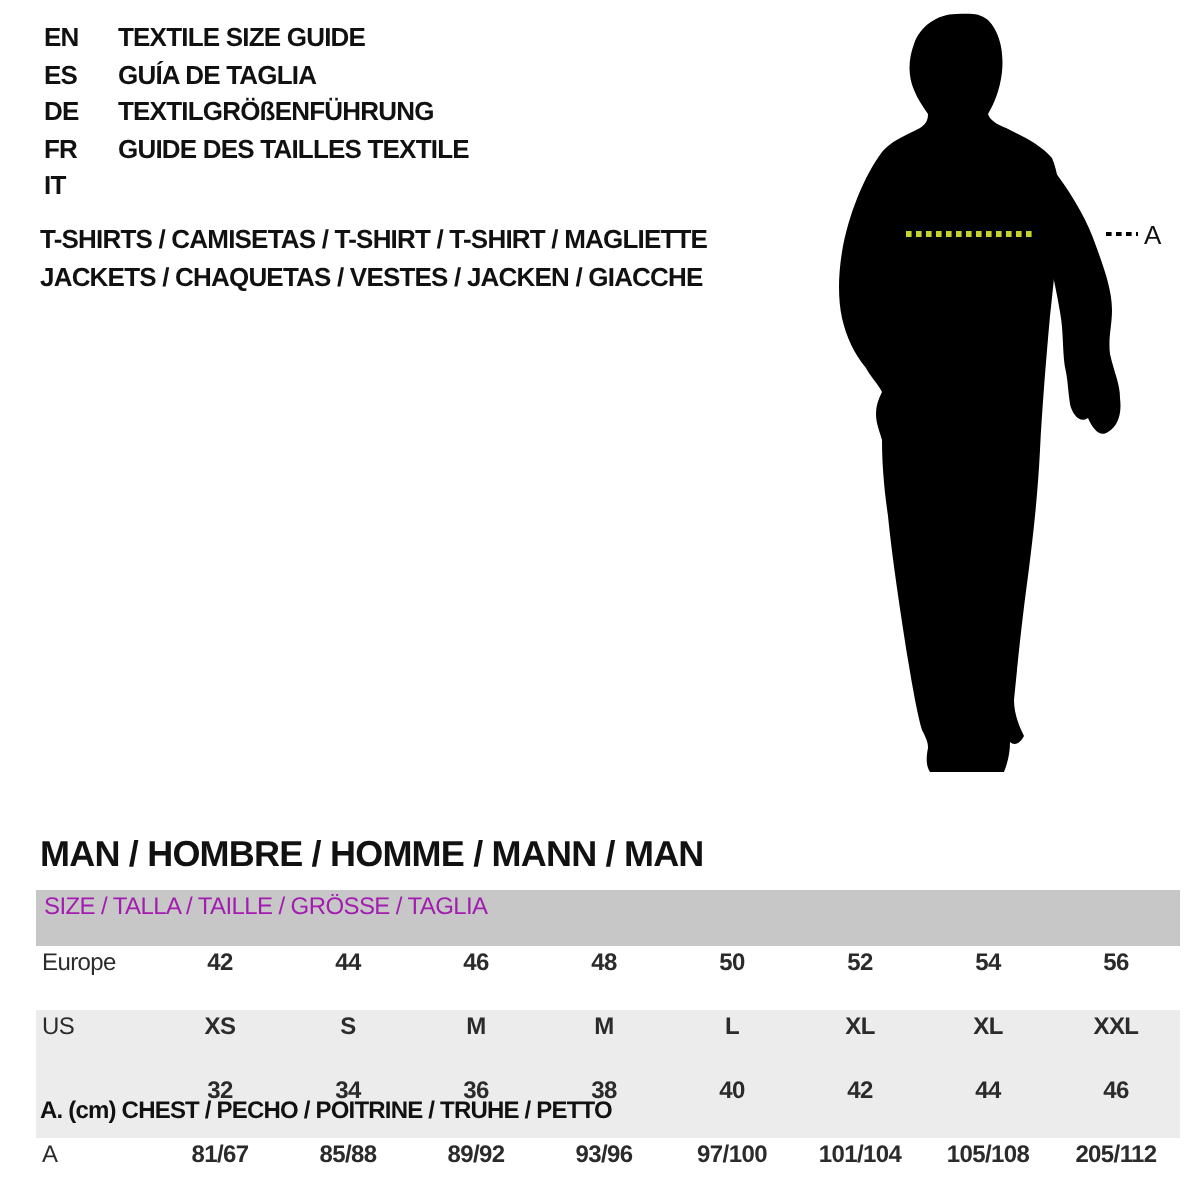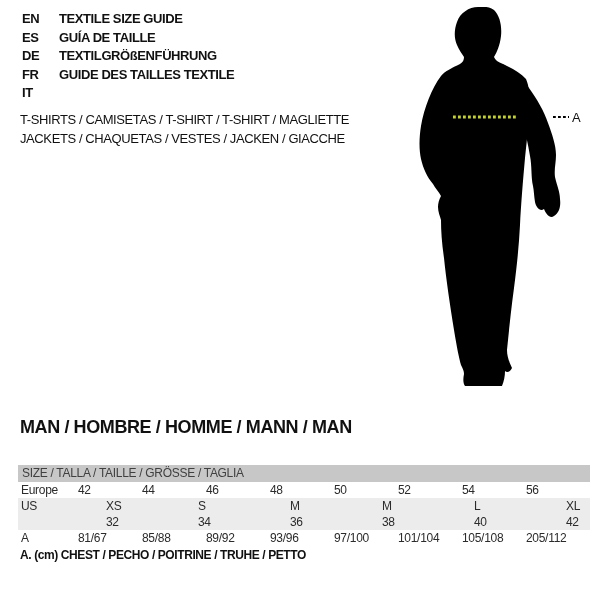--- a/index.html
+++ b/index.html
@@ -8,51 +8,51 @@
     font-family:"Liberation Sans","DejaVu Sans",sans-serif;
     color:#111;overflow:hidden;
   }
   
   .lang-list{position:absolute;left:22px;top:11px;}
   .lang-row{display:flex;height:18.5px;
     font-size:13px;font-weight:bold;letter-spacing:-0.4px;}
   .lang-code{width:37px;flex:0 0 37px;}
   
   .product-block{position:absolute;left:20px;top:110px;
-    font-size:13px;font-weight:normal;letter-spacing:-0.4px;line-height:19px;}
+    font-size:13px;font-weight:bold;letter-spacing:-0.4px;line-height:19px;}
   
   .figure-wrap{position:absolute;left:408px;top:0px;width:175px;height:395px;}
   .figure-wrap svg{display:block;}
   
   .section-title{position:absolute;left:20px;top:417px;
     font-size:18px;font-weight:bold;letter-spacing:-0.4px;}
   
   .size-table{position:absolute;left:18px;top:445px;width:572px;
     font-size:12px;letter-spacing:-0.3px;color:#2b2b2b;}
-  .st-header{height:17px;line-height:17px;background:#c7c7c7;
-    padding-left:4px;color:#404040;margin-top:20px;}
-  .st-row{display:flex;height:16px;line-height:16px;}
-  .st-row.alt{background:#ececec;gap:28px;}
+  .st-header{height:28px;line-height:17px;background:#c7c7c7;
+    padding-left:4px;color:#a21caf;}
+  .st-row{display:flex;height:32px;line-height:16px;}
+  .st-row.alt{background:#ececec;}
   .st-label{flex:0 0 60px;width:60px;padding-left:3px;box-sizing:border-box;}
-  .st-cell{flex:0 0 64px;width:64px;text-align:left;}
+  .st-cell{flex:0 0 64px;width:64px;text-align:center;font-weight:bold;}
   
   .footnote{position:absolute;left:20px;top:548px;
     font-size:12px;font-weight:bold;letter-spacing:-0.4px;}
 </style>
 </head>
 <body>
 
 <div class="lang-list">
   <div class="lang-row">
     <span class="lang-code">EN</span>
     <span class="lang-label">TEXTILE SIZE GUIDE</span>
   </div>
   <div class="lang-row">
     <span class="lang-code">ES</span>
-    <span class="lang-label">GUÍA DE TAILLE</span>
+    <span class="lang-label">GUÍA DE TAGLIA</span>
   </div>
   <div class="lang-row">
     <span class="lang-code">DE</span>
     <span class="lang-label">TEXTILGRÖßENFÜHRUNG</span>
   </div>
   <div class="lang-row">
     <span class="lang-code">FR</span>
     <span class="lang-label">GUIDE DES TAILLES TEXTILE</span>
   </div>
   <div class="lang-row">

